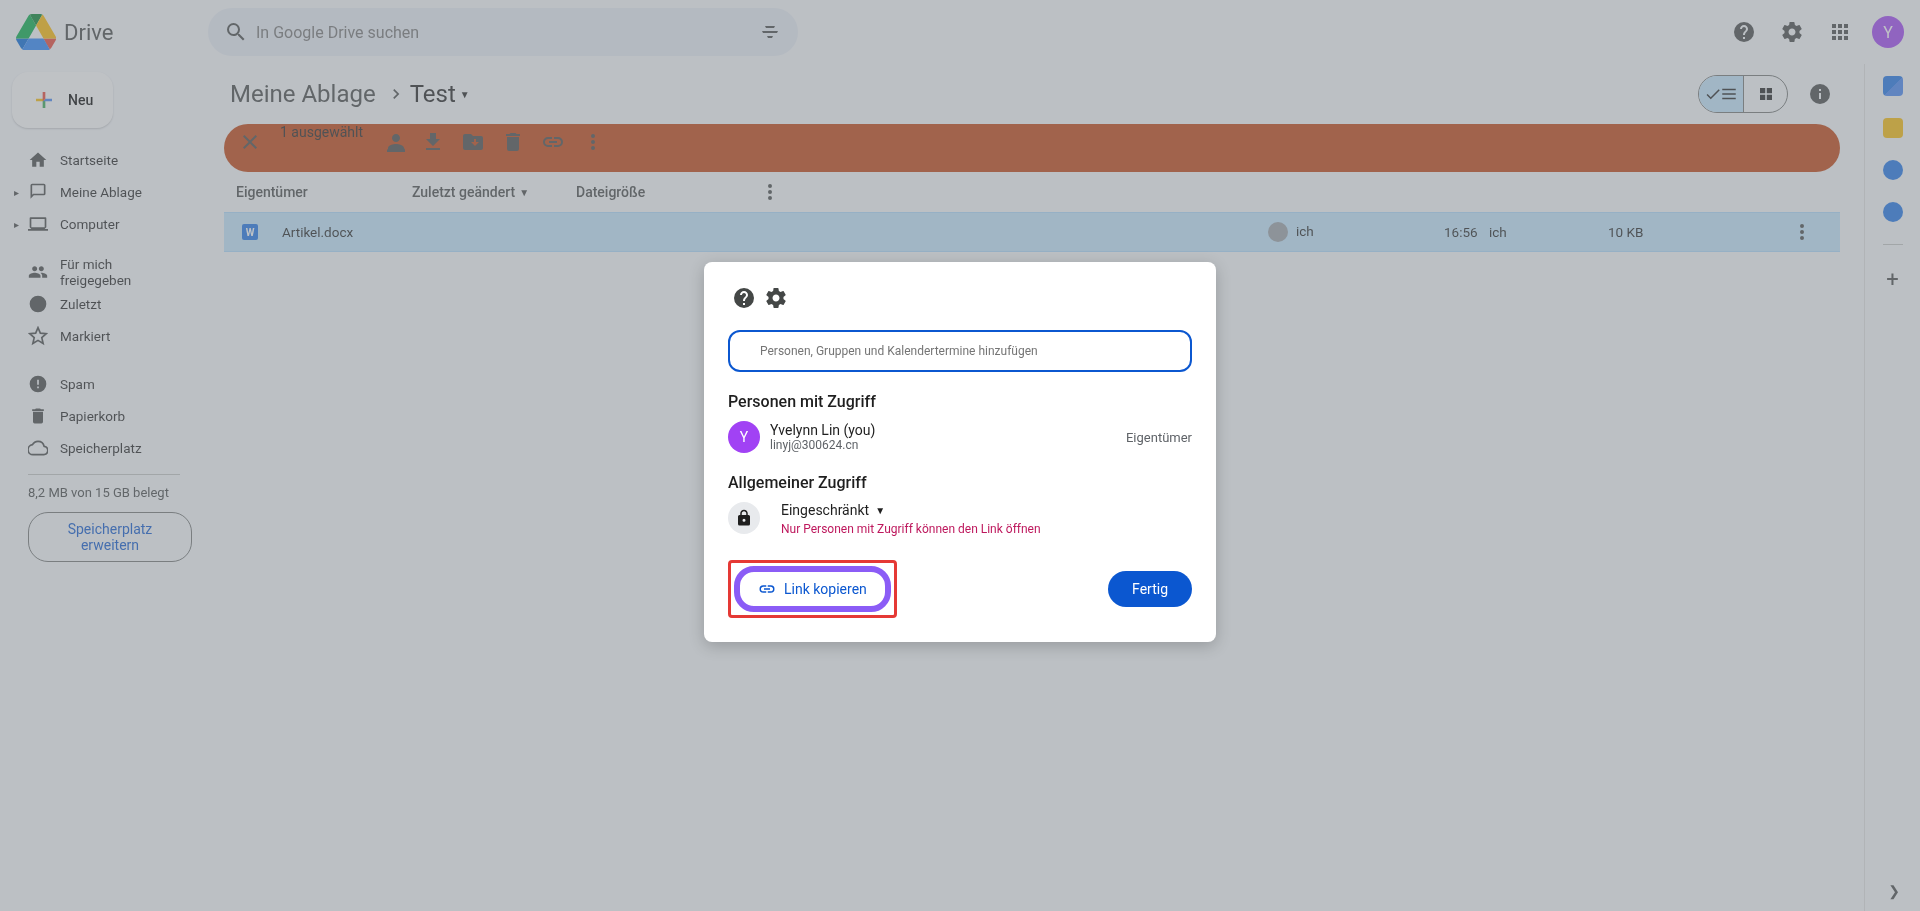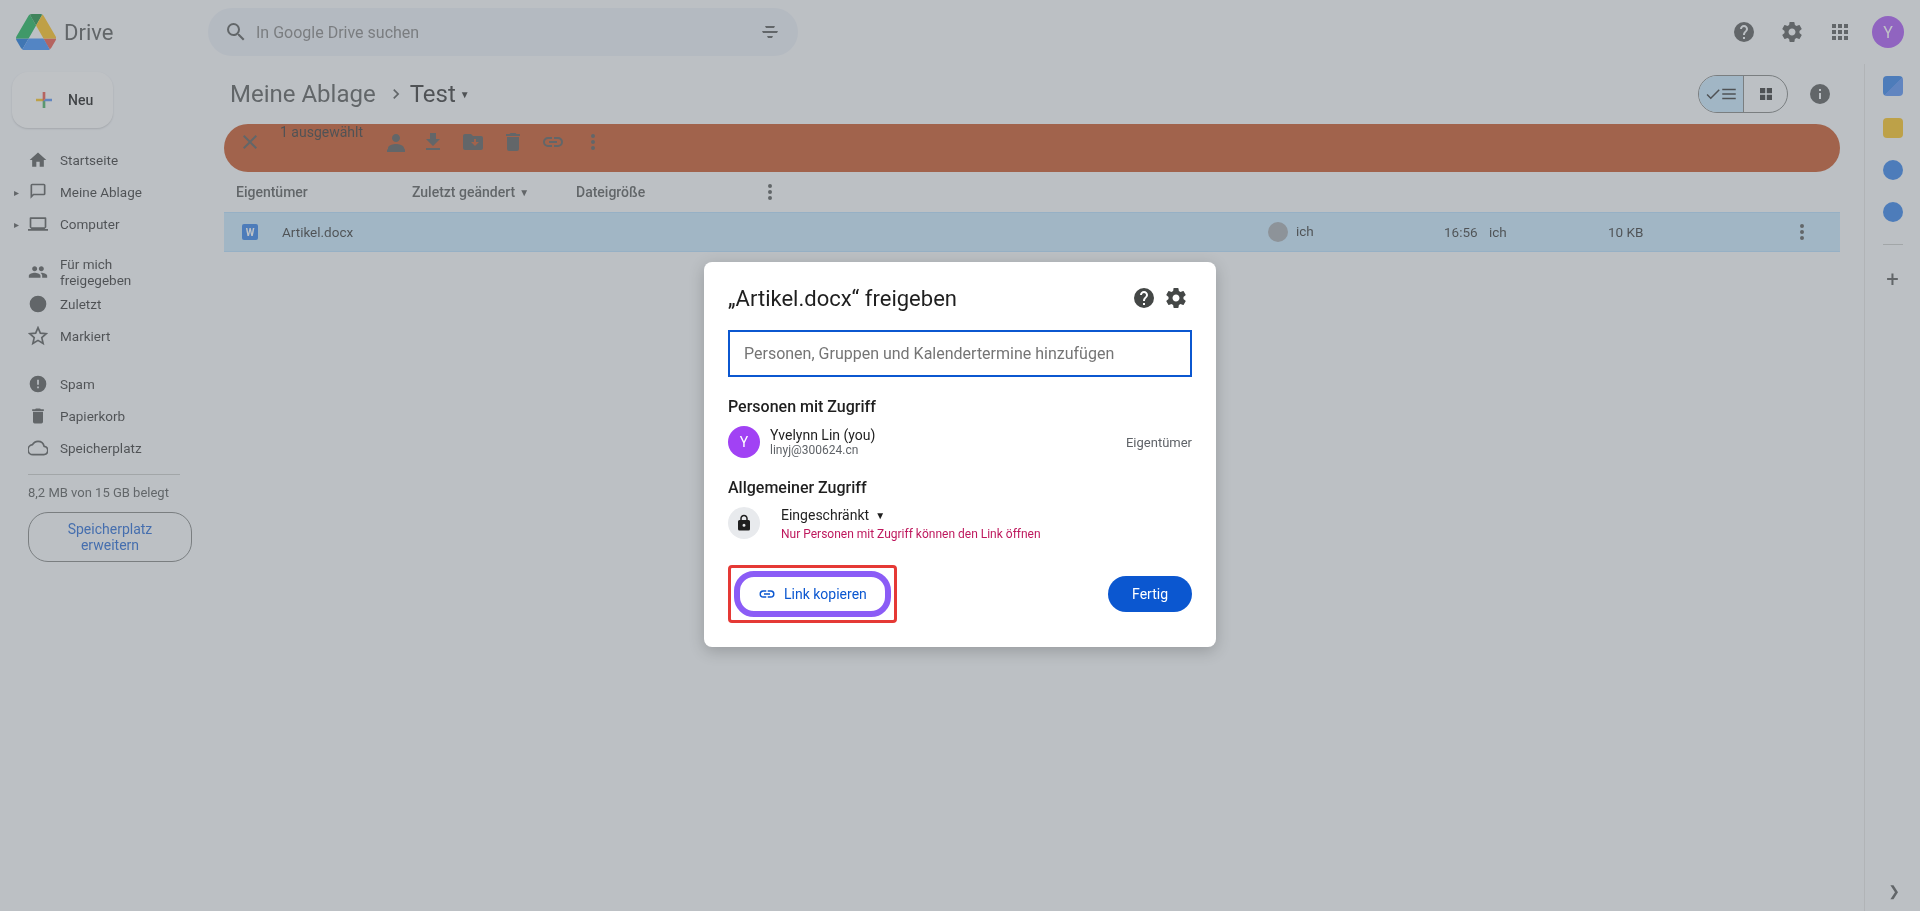--- a/index.html
+++ b/index.html
@@ -54,21 +54,21 @@
 .sp-tasks { background: #1a73e8; border-radius: 50%; }
 .sp-contacts { background: #1a73e8; border-radius: 50%; }
 .sp-plus { font-size: 22px; color: #444746; cursor: pointer; }
 .sp-sep { width: 20px; border-top: 1px solid #c4c7c5; }
 .panel-toggle { position: absolute; bottom: 12px; right: 20px; color: #444746; font-size: 14px; cursor: pointer; }
 
 .scrim { position: absolute; inset: 0; background: rgba(128,134,139,0.5); display: flex; align-items: flex-start; justify-content: center; }
 .dialog { background: #fff; border-radius: 8px; width: 512px; margin-top: 262px; padding: 20px 24px 24px; box-shadow: 0 4px 16px rgba(0,0,0,0.2); position: relative; }
 .dlg-head { display: flex; align-items: center; margin-bottom: 16px; }
 .dlg-title { font-size: 22px; color: #1f1f1f; flex: 1; }
-.dlg-input { width: 100%; border: 2px solid #0b57d0; border-radius: 0; padding: 12px 14px; font-size: 16px; outline: none; margin-bottom: 20px; }
+.dlg-input { width: 100%; border: 2px solid #0b57d0; border-radius: 12px; padding: 12px 30px; font-size: 12px; outline: none; margin-bottom: 20px; }
 .dlg-section { font-size: 16px; font-weight: 500; margin-bottom: 10px; }
 .person-row { display: flex; align-items: center; gap: 10px; margin-bottom: 20px; }
 .p-avatar { width: 32px; height: 32px; border-radius: 50%; background: #a142f4; color: #fff; display: flex; align-items: center; justify-content: center; font-size: 14px; }
 .p-name { font-size: 14px; }
 .p-email { font-size: 12px; color: #5f6368; }
 .p-role { margin-left: auto; font-size: 13px; color: #5f6368; }
 .access-row { display: flex; align-items: flex-start; gap: 21px; margin-bottom: 24px; }
 .lock-circle { width: 32px; height: 32px; border-radius: 50%; background: #e8eaed; display: flex; align-items: center; justify-content: center; }
 .access-sel { font-size: 14px; display: flex; align-items: center; gap: 6px; cursor: pointer; }
 .access-note { font-size: 12px; color: #be185d; margin-top: 4px; }
@@ -311,21 +311,20 @@
     <div class="sp-sep"></div>
     <div class="sp-plus">+</div>
   </div>
 </div>
 
 <div class="panel-toggle">❯</div>
 
 <div class="scrim">
   <div class="dialog">
     <div class="dlg-head">
-      <div class="dlg-title">„Artikel.docx“ freigeben</div>
       <button class="icon-btn" style="width:32px;height:32px">
           <svg viewBox="0 0 24 24">
             <path d="M12 2a10 10 0 100 20 10 10 0 000-20zm1 17h-2v-2h2v2zm2.07-7.75l-.9.92C13.45 12.9 13 13.5 13 15h-2v-.5c0-1.1.45-2.1 1.17-2.83l1.24-1.26c.37-.36.59-.86.59-1.41 0-1.1-.9-2-2-2s-2 .9-2 2H8c0-2.21 1.79-4 4-4s4 1.79 4 4c0 .88-.36 1.68-.93 2.25z"></path>
           </svg>
         </button>
       <button class="icon-btn" style="width:32px;height:32px">
           <svg viewBox="0 0 24 24">
             <path d="M19.43 12.98c.04-.32.07-.64.07-.98s-.03-.66-.07-.98l2.11-1.65c.19-.15.24-.42.12-.64l-2-3.46c-.12-.22-.39-.3-.61-.22l-2.49 1c-.52-.4-1.08-.73-1.69-.98l-.38-2.65A.488.488 0 0014 2h-4c-.25 0-.46.18-.49.42l-.38 2.65c-.61.25-1.17.59-1.69.98l-2.49-1c-.23-.09-.49 0-.61.22l-2 3.46c-.13.22-.07.49.12.64l2.11 1.65c-.04.32-.07.65-.07.98s.03.66.07.98l-2.11 1.65c-.19.15-.24.42-.12.64l2 3.46c.12.22.39.3.61.22l2.49-1c.52.4 1.08.73 1.69.98l.38 2.65c.03.24.24.42.49.42h4c.25 0 .46-.18.49-.42l.38-2.65c.61-.25 1.17-.59 1.69-.98l2.49 1c.23.09.49 0 .61-.22l2-3.46c.12-.22.07-.49-.12-.64l-2.11-1.65zM12 15.5c-1.93 0-3.5-1.57-3.5-3.5s1.57-3.5 3.5-3.5 3.5 1.57 3.5 3.5-1.57 3.5-3.5 3.5z"></path>
           </svg>
         </button>

